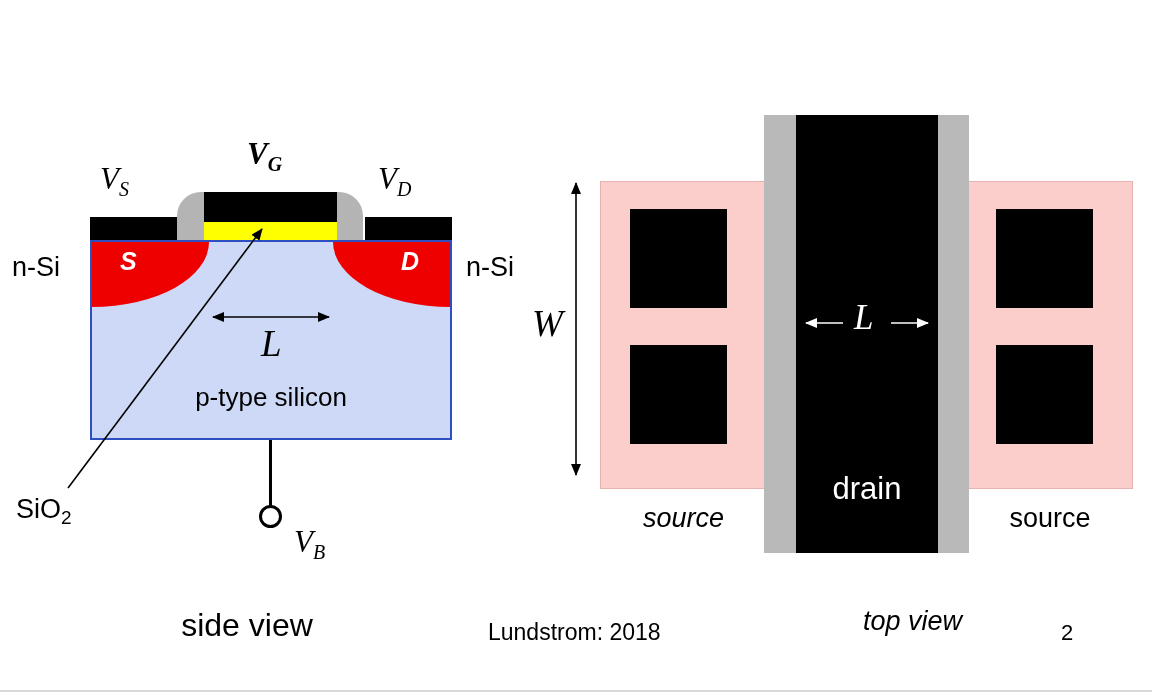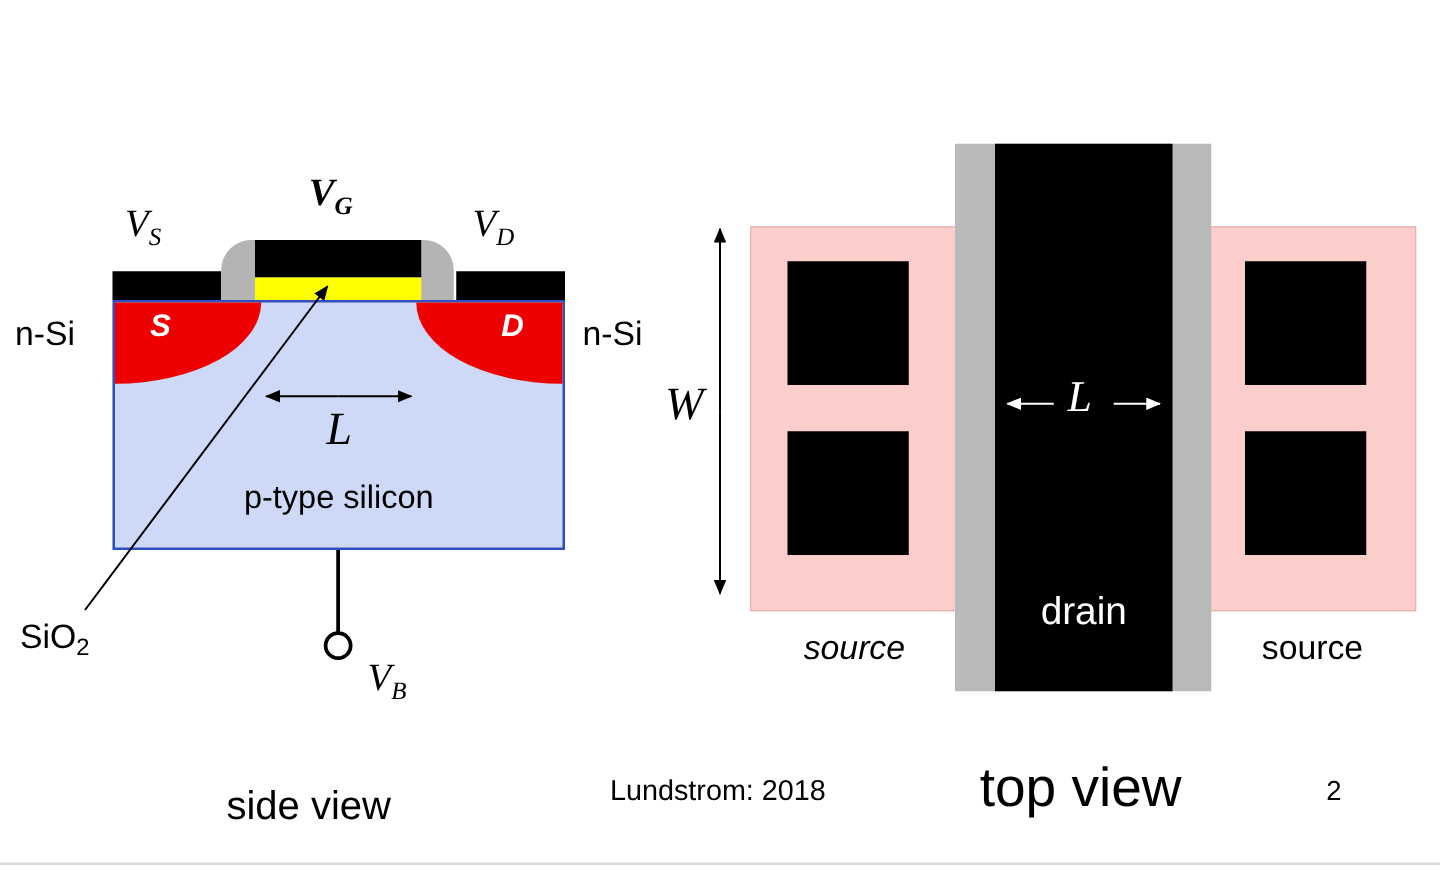--- a/index.html
+++ b/index.html
@@ -87,21 +87,21 @@
       <span>V</span><sub>B</sub>
     </div>
 
     <div class="lbl chem" style="left:16px; top:494px; font-size:27px;">
       <span>SiO</span><sub>2</sub>
     </div>
     <svg class="arrow" style="left:60px; top:220px;" width="210" height="275">
       <line x1="8" y1="268" x2="202" y2="9" stroke="#000" stroke-width="1.6" marker-end="url(#ab)"></line>
     </svg>
 
-    <div class="lbl center" style="left:137px; top:607px; width:220px; font-size:32px;margin-top:19px;">side view</div>
+    <div class="lbl center" style="left:137px; top:607px; width:220px; font-size:32px;">side view</div>
   </div>
 
   <div>
 
     <div class="abs" style="left:600px; top:181px; width:167px; height:308px; background:#fbcdcb; border:1px solid #e7b3b0;"></div>
     <div class="abs" style="left:967px; top:181px; width:166px; height:308px; background:#fbcdcb; border:1px solid #e7b3b0;"></div>
 
     <div class="abs" style="left:764px; top:115px; width:205px; height:438px; background:#b9b9b9;"></div>
     <div class="abs" style="left:796px; top:115px; width:142px; height:438px; background:#000;"></div>
 
@@ -119,20 +119,20 @@
     <svg class="arrow" style="left:797px; top:315px;" width="140" height="16">
       <line x1="46" y1="8" x2="9" y2="8" stroke="#fff" stroke-width="1.6" marker-end="url(#aw)"></line>
       <line x1="94" y1="8" x2="131" y2="8" stroke="#fff" stroke-width="1.6" marker-end="url(#aw)"></line>
     </svg>
     <div class="lbl ser white" style="left:854px; top:298px; font-size:35px;">L</div>
 
     <div class="lbl white center" style="left:796px; top:471px; width:142px; font-size:31px;">drain</div>
     <div class="lbl center" style="left:600px; top:503px; width:167px; font-size:27px;font-style:italic;">source</div>
     <div class="lbl center" style="left:967px; top:503px; width:166px; font-size:27px;">source</div>
 
-    <div class="lbl center" style="left:782px; top:606px; width:165px; font-size:44px;">top view</div>
+    <div class="lbl center" style="left:830px; top:606px; width:165px; font-size:27px;font-style:italic;">top view</div>
   </div>
 
   <div class="lbl" style="left:488px; top:619px; font-size:23px;">Lundstrom: 2018</div>
   <div class="lbl" style="left:1061px; top:620px; font-size:22px;">2</div>
 
   <div class="abs" style="left:0; top:690px; width:1152px; height:2px; background:#d9d9d9;"></div>
 </div>
 
 </body></html>

